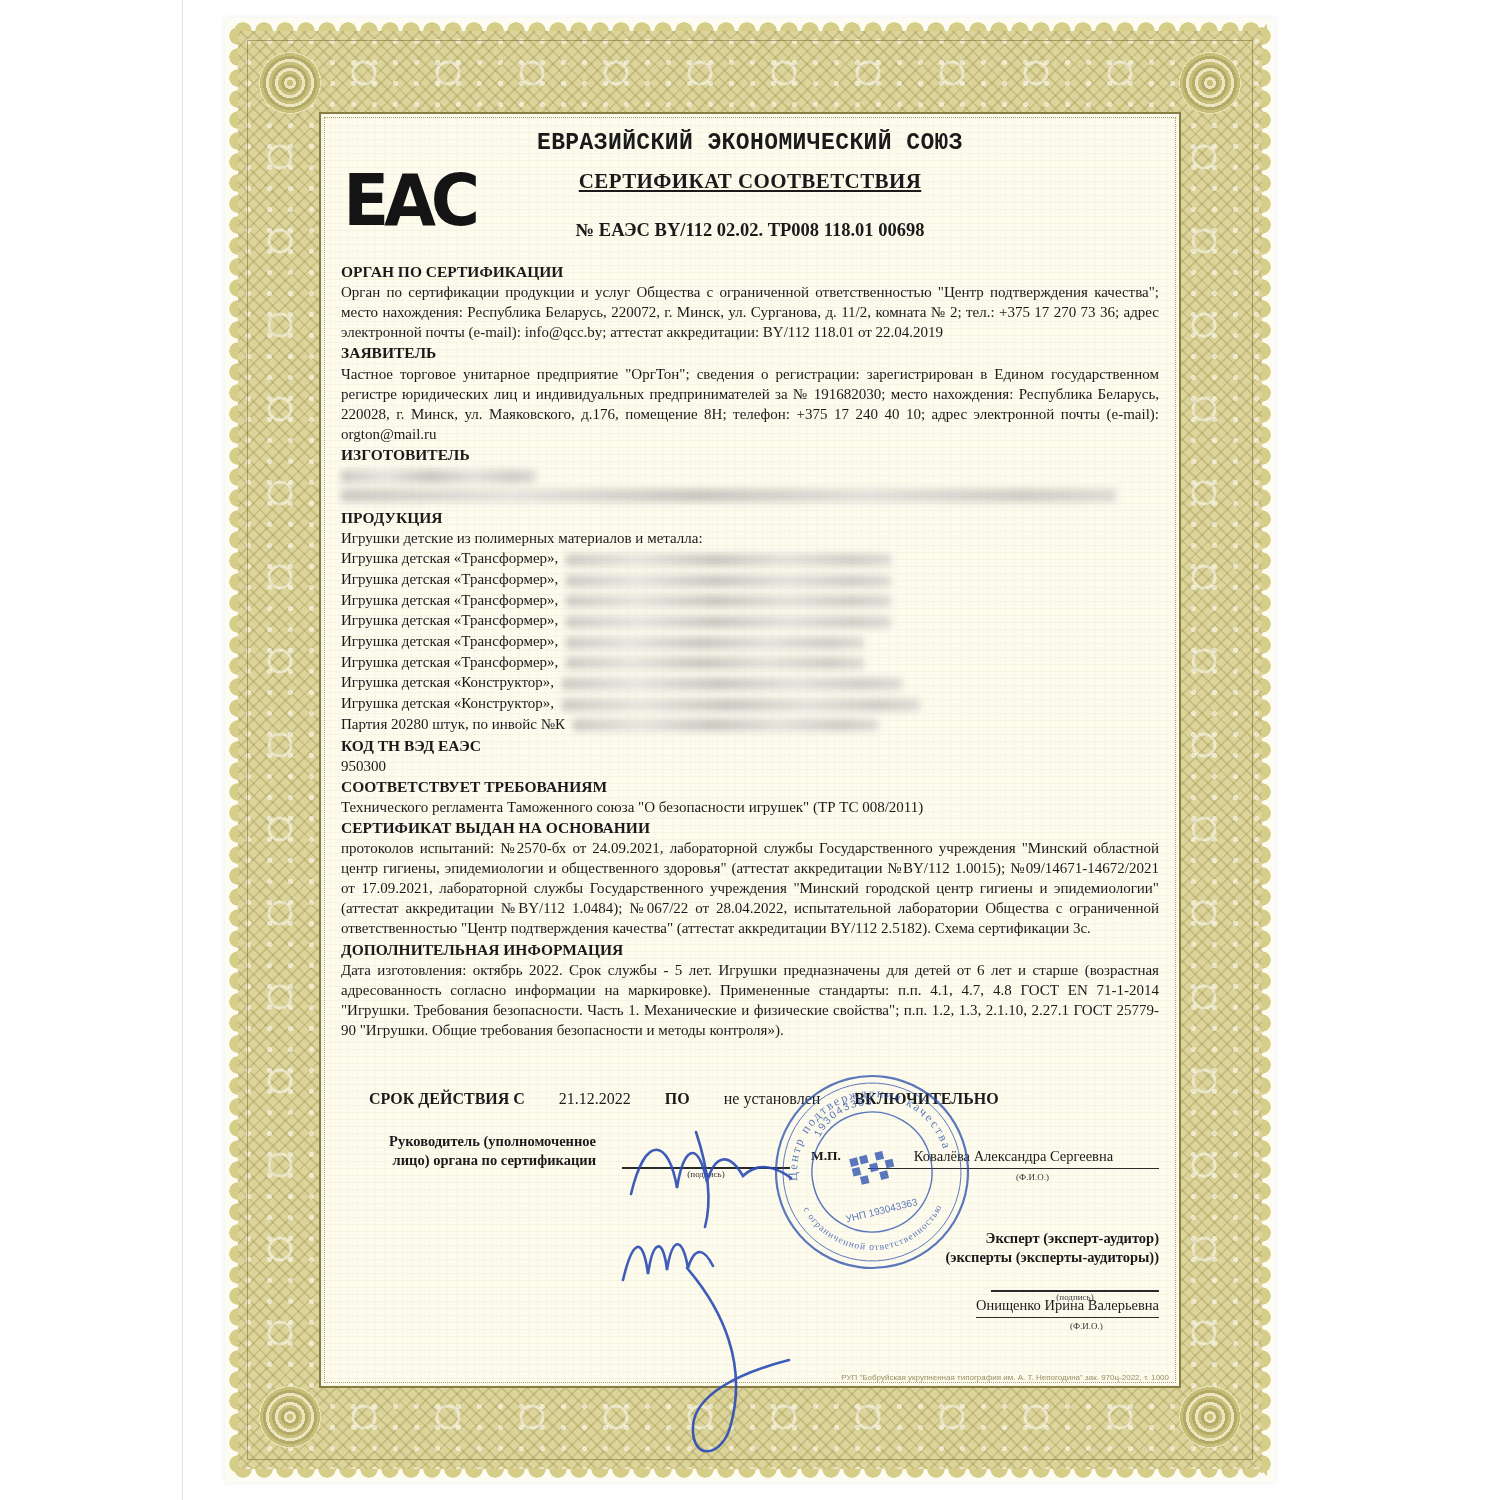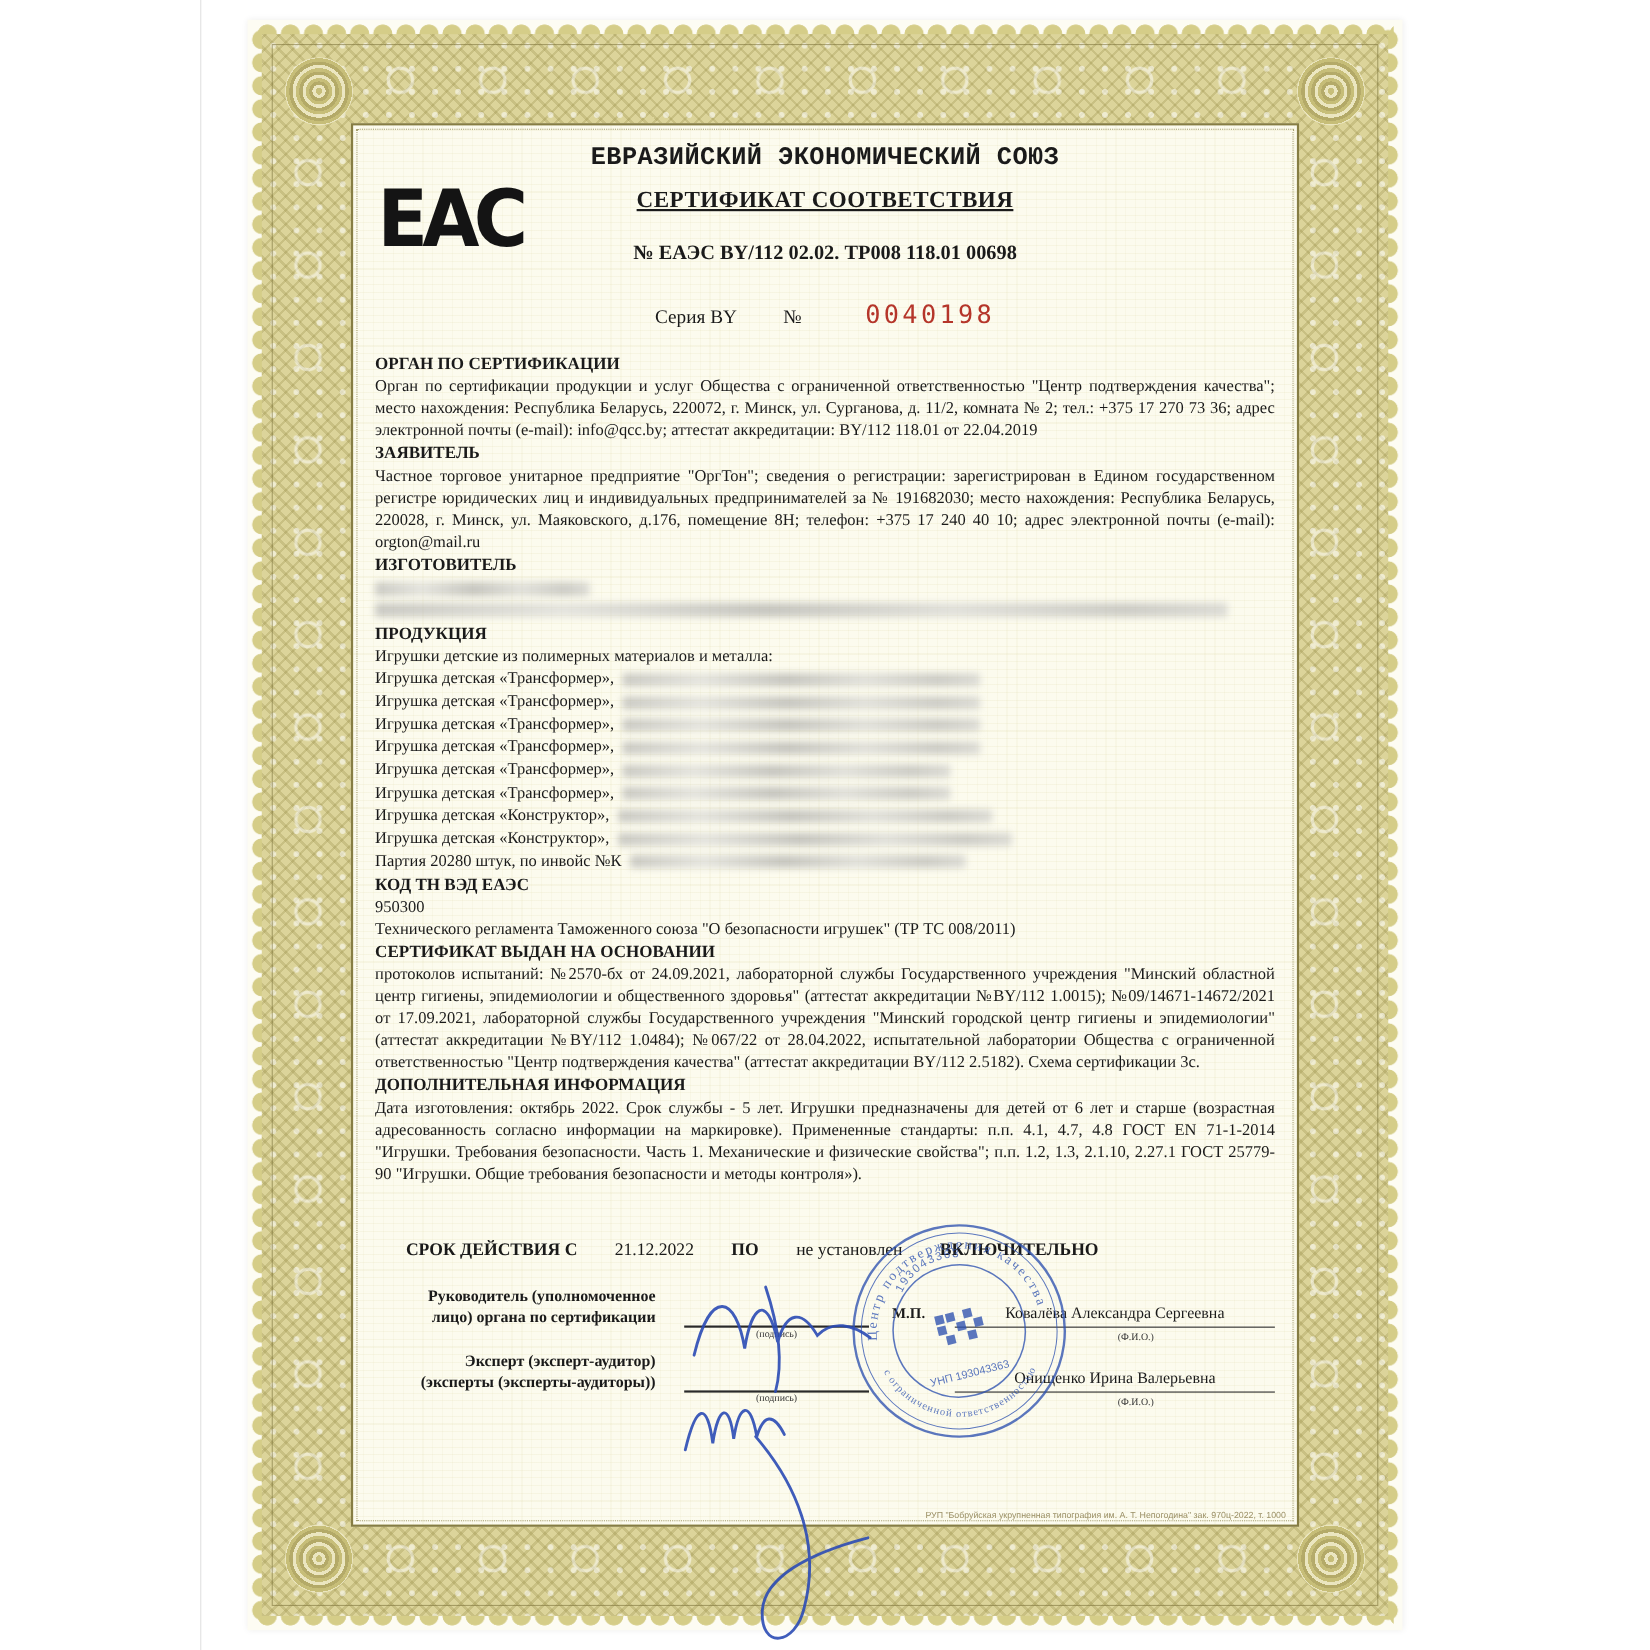--- a/index.html
+++ b/index.html
@@ -82,21 +82,21 @@
 
   
   .validity{display:flex;align-items:flex-end;margin-top:26px;margin-left:28px;font-size:16px;}
   .validity .lbl{font-weight:bold;}
   .validity .v{font-weight:normal;margin-top:24px;}
   .validity span{margin-right:34px;}
 
   
   .sig-wrap{position:relative;margin-top:10px;height:175px;}
   .sig-row{display:flex;align-items:flex-end;}
-  .sig-row.r1{margin-top:24px;} .sig-row.r2{margin-top:22px;}
+  .sig-row.r1{margin-top:24px;} .sig-row.r2{margin-top:60px;flex-direction:column;}
   .sig-role{width:255px;text-align:right;font-weight:bold;font-size:14.5px;line-height:1.28;}
   .sig-line{width:168px;margin-left:26px;border-bottom:2px solid #2a2a2a;position:relative;height:24px;}
   .sig-cap{position:absolute;top:26px;left:0;width:100%;text-align:center;font-size:9px;color:#333;}
   .mp-slot{width:72px;text-align:center;font-size:13.5px;font-weight:bold;padding-bottom:5px;}
   .name-line{flex:1;margin-left:6px;border-bottom:1.5px solid #2a2a2a;text-align:center;
     font-size:14.5px;position:relative;padding-bottom:3px;}
   .fio-cap{position:absolute;top:24px;left:0;width:100%;text-align:center;font-size:9px;color:#333;padding-left:19px;}
 
   .ink-overlay{position:absolute;left:150px;top:-120px;width:640px;height:480px;pointer-events:none;overflow:visible;z-index:5;}
 
@@ -123,27 +123,20 @@
 
   <div class="inner-frame">
     <div class="content">
 
       <div class="eac-logo">EAC</div>
 
       <div class="hdr">
         <div class="hdr-union">ЕВРАЗИЙСКИЙ ЭКОНОМИЧЕСКИЙ СОЮЗ</div>
         <div class="hdr-doc">СЕРТИФИКАТ СООТВЕТСТВИЯ</div>
         <div class="hdr-no">№ ЕАЭС BY/112 02.02. ТР008 118.01 00698</div>
-        <div class="serial-row">
-          <span>Серия BY</span>
-          <span class="gap1"></span>
-          <span>№</span>
-          <span class="gap2"></span>
-          <span class="serial-num">0040198</span>
-        </div>
         <div class="hdr-spacer"></div>
       </div>
 
       <div class="sec-h">ОРГАН ПО СЕРТИФИКАЦИИ</div>
       <div class="sec-p">Орган по сертификации продукции и услуг Общества с ограниченной ответственностью "Центр подтверждения качества"; место нахождения: Республика Беларусь, 220072, г. Минск, ул. Сурганова, д. 11/2, комната № 2; тел.: +375 17 270 73 36; адрес электронной почты (e-mail): info@qcc.by; аттестат аккредитации: BY/112 118.01 от 22.04.2019</div>
 
       <div class="sec-h">ЗАЯВИТЕЛЬ</div>
       <div class="sec-p">Частное торговое унитарное предприятие "ОргТон"; сведения о регистрации: зарегистрирован в Едином государственном регистре юридических лиц и индивидуальных предпринимателей за № 191682030; место нахождения: Республика Беларусь, 220028, г. Минск, ул. Маяковского, д.176, помещение 8Н; телефон: +375 17 240 40 10; адрес электронной почты (e-mail): orgton@mail.ru</div>
 
       <div class="sec-h">ИЗГОТОВИТЕЛЬ</div>
@@ -158,20 +151,21 @@
       <div class="prod-row"><span>Игрушка детская «Трансформер»,</span><span class="blur-chip" style="width:325px"></span></div>
       <div class="prod-row"><span>Игрушка детская «Трансформер»,</span><span class="blur-chip" style="width:298px"></span></div>
       <div class="prod-row"><span>Игрушка детская «Трансформер»,</span><span class="blur-chip" style="width:298px"></span></div>
       <div class="prod-row"><span>Игрушка детская «Конструктор»,</span><span class="blur-chip" style="width:340px"></span></div>
       <div class="prod-row"><span>Игрушка детская «Конструктор»,</span><span class="blur-chip" style="width:358px"></span></div>
       <div class="prod-row"><span>Партия 20280 штук, по инвойс №К</span><span class="blur-chip" style="width:305px"></span></div>
 
       <div class="sec-h">КОД ТН ВЭД ЕАЭС</div>
       <div class="sec-p">950300</div>
 
+      <div class="sec-h">СООТВЕТСТВУЕТ ТРЕБОВАНИЯМ</div>
       <div class="sec-p">Технического регламента Таможенного союза "О безопасности игрушек" (ТР ТС 008/2011)</div>
 
       <div class="sec-h">СЕРТИФИКАТ ВЫДАН НА ОСНОВАНИИ</div>
       <div class="sec-p">протоколов испытаний: №2570-бх от 24.09.2021, лабораторной службы Государственного учреждения "Минский областной центр гигиены, эпидемиологии и общественного здоровья" (аттестат аккредитации №BY/112 1.0015); №09/14671-14672/2021 от 17.09.2021, лабораторной службы Государственного учреждения "Минский городской центр гигиены и эпидемиологии" (аттестат аккредитации №BY/112 1.0484); №067/22 от 28.04.2022, испытательной лаборатории Общества с ограниченной ответственностью "Центр подтверждения качества" (аттестат аккредитации BY/112 2.5182). Схема сертификации 3с.</div>
 
       <div class="sec-h">ДОПОЛНИТЕЛЬНАЯ ИНФОРМАЦИЯ</div>
       <div class="sec-p">Дата изготовления: октябрь 2022.  Срок службы - 5 лет. Игрушки предназначены для детей от 6 лет и старше (возрастная адресованность согласно информации на маркировке). Примененные стандарты: п.п. 4.1, 4.7, 4.8 ГОСТ EN 71-1-2014 "Игрушки. Требования безопасности. Часть 1. Механические и физические свойства"; п.п. 1.2, 1.3, 2.1.10, 2.27.1 ГОСТ 25779-90 "Игрушки. Общие требования безопасности и методы контроля»).</div>
 
       <div class="validity">
         <span class="lbl">СРОК ДЕЙСТВИЯ С</span>

